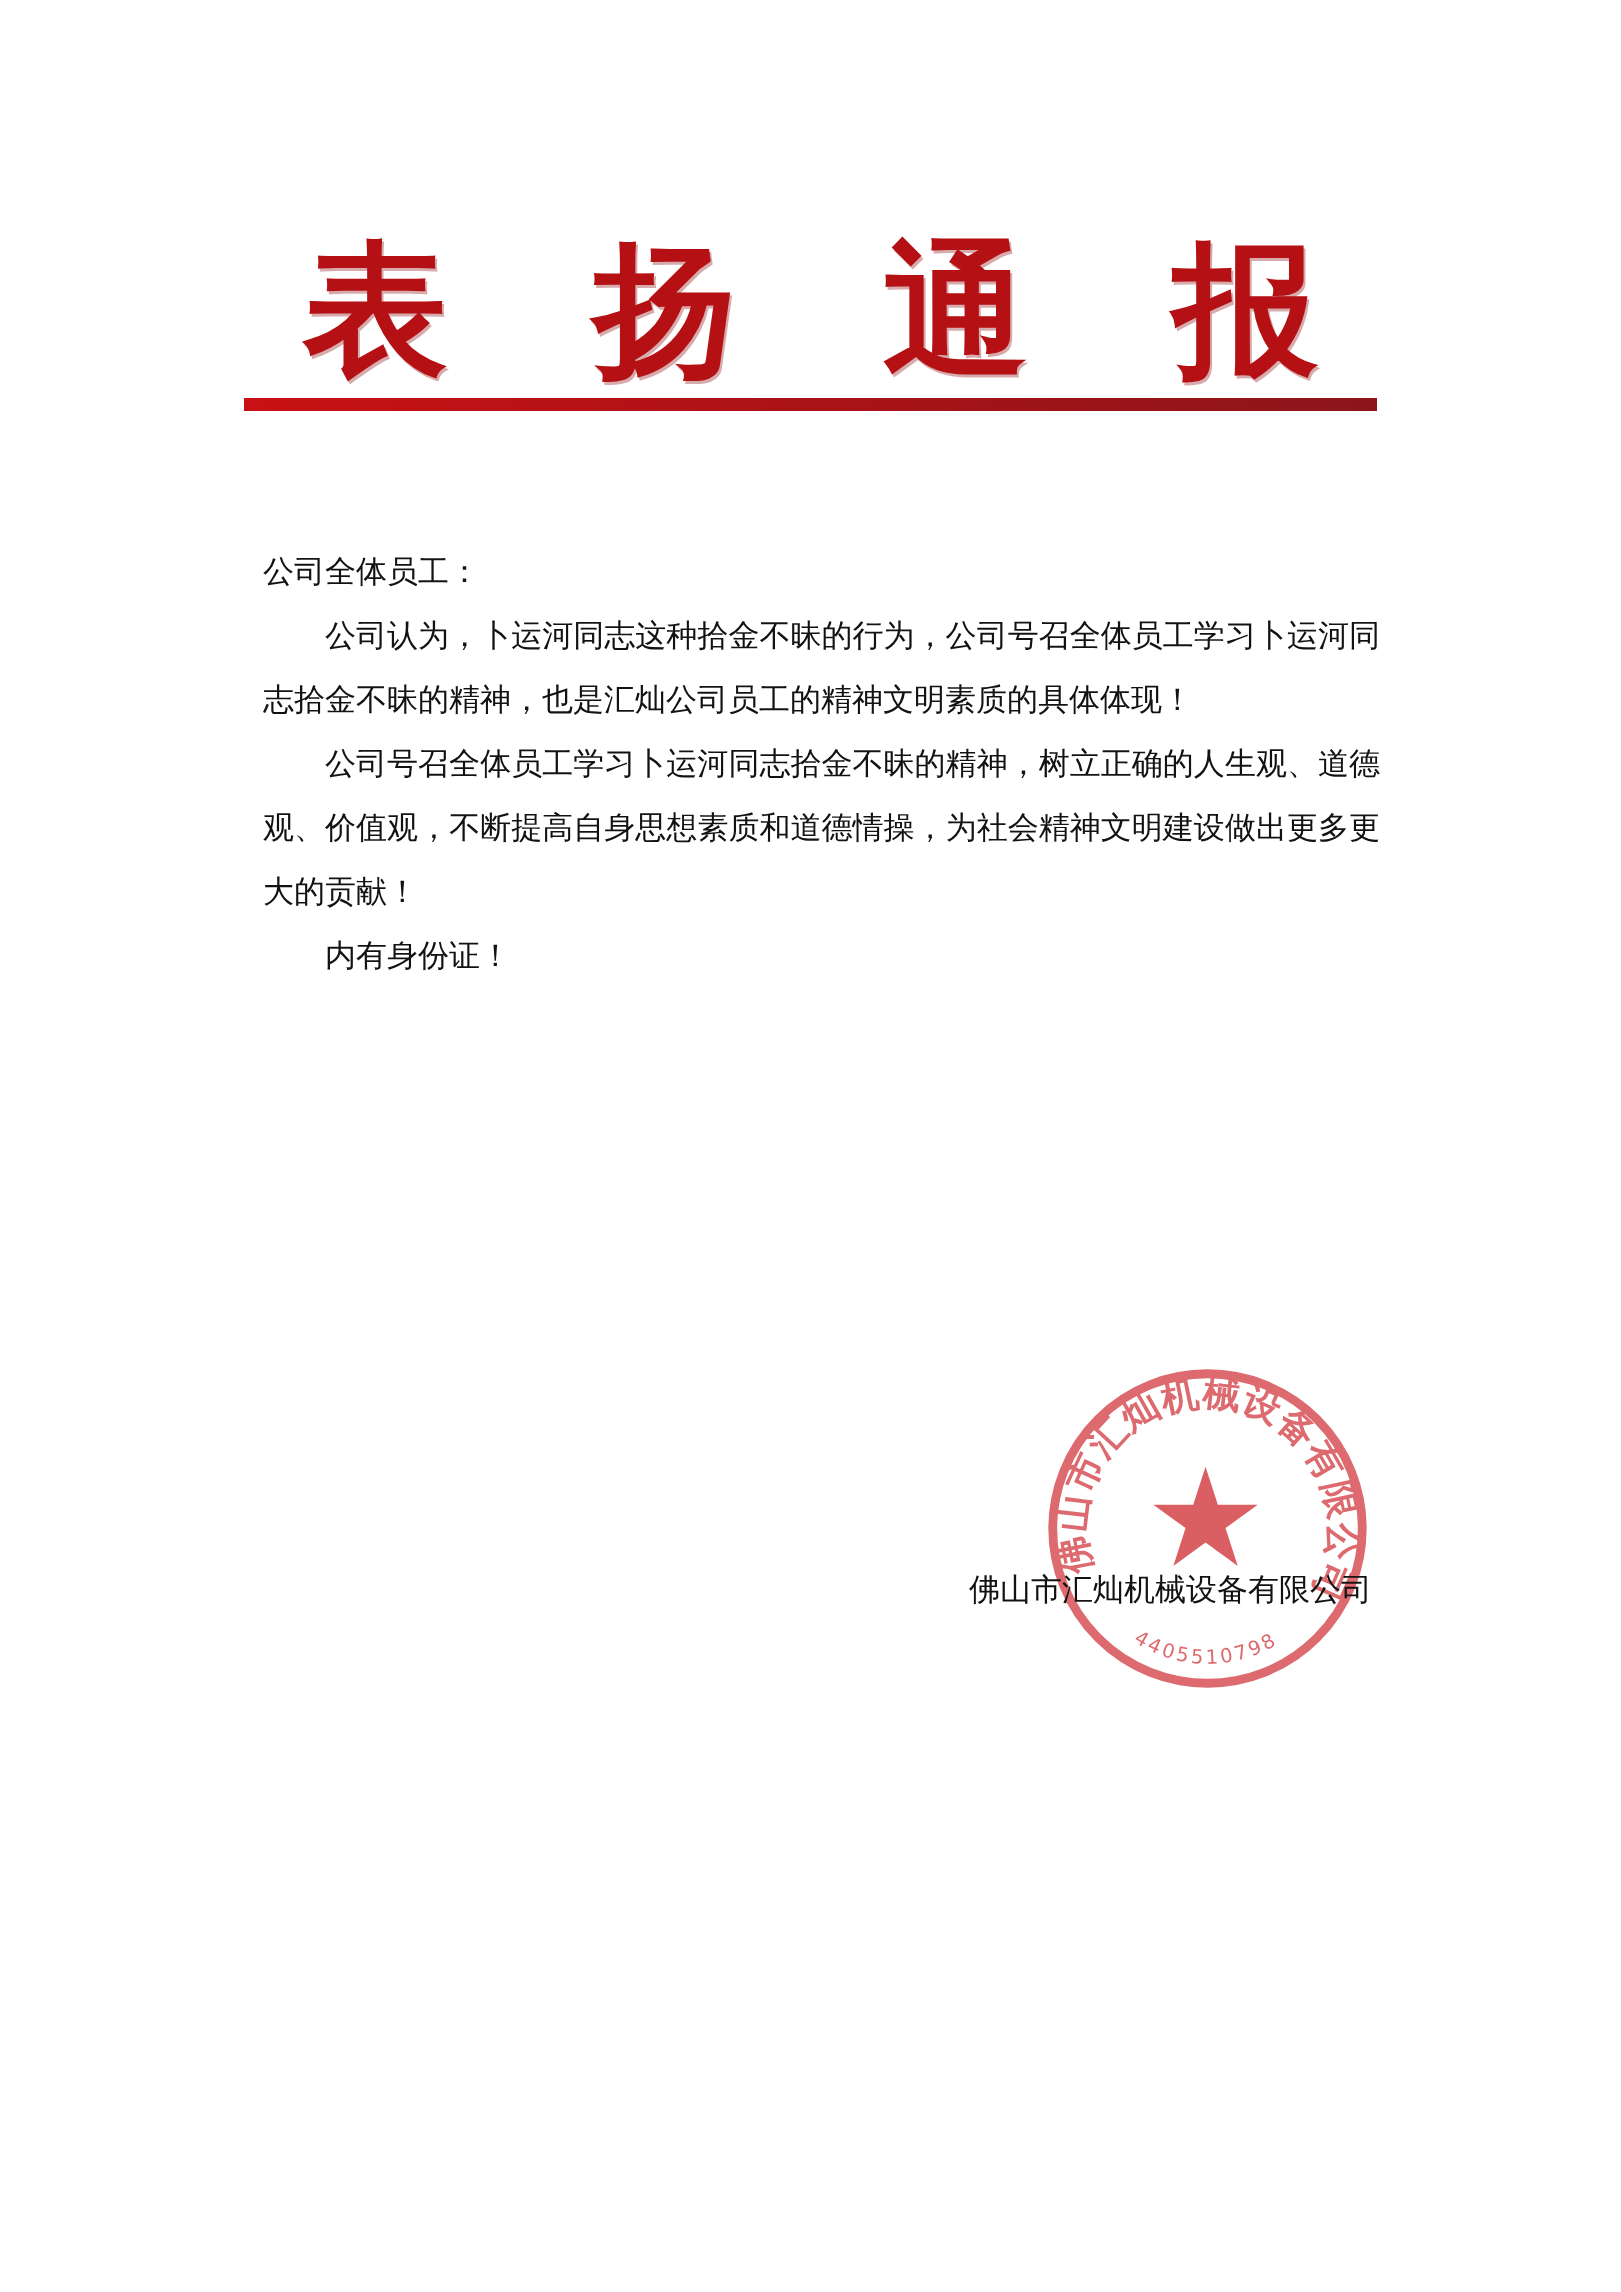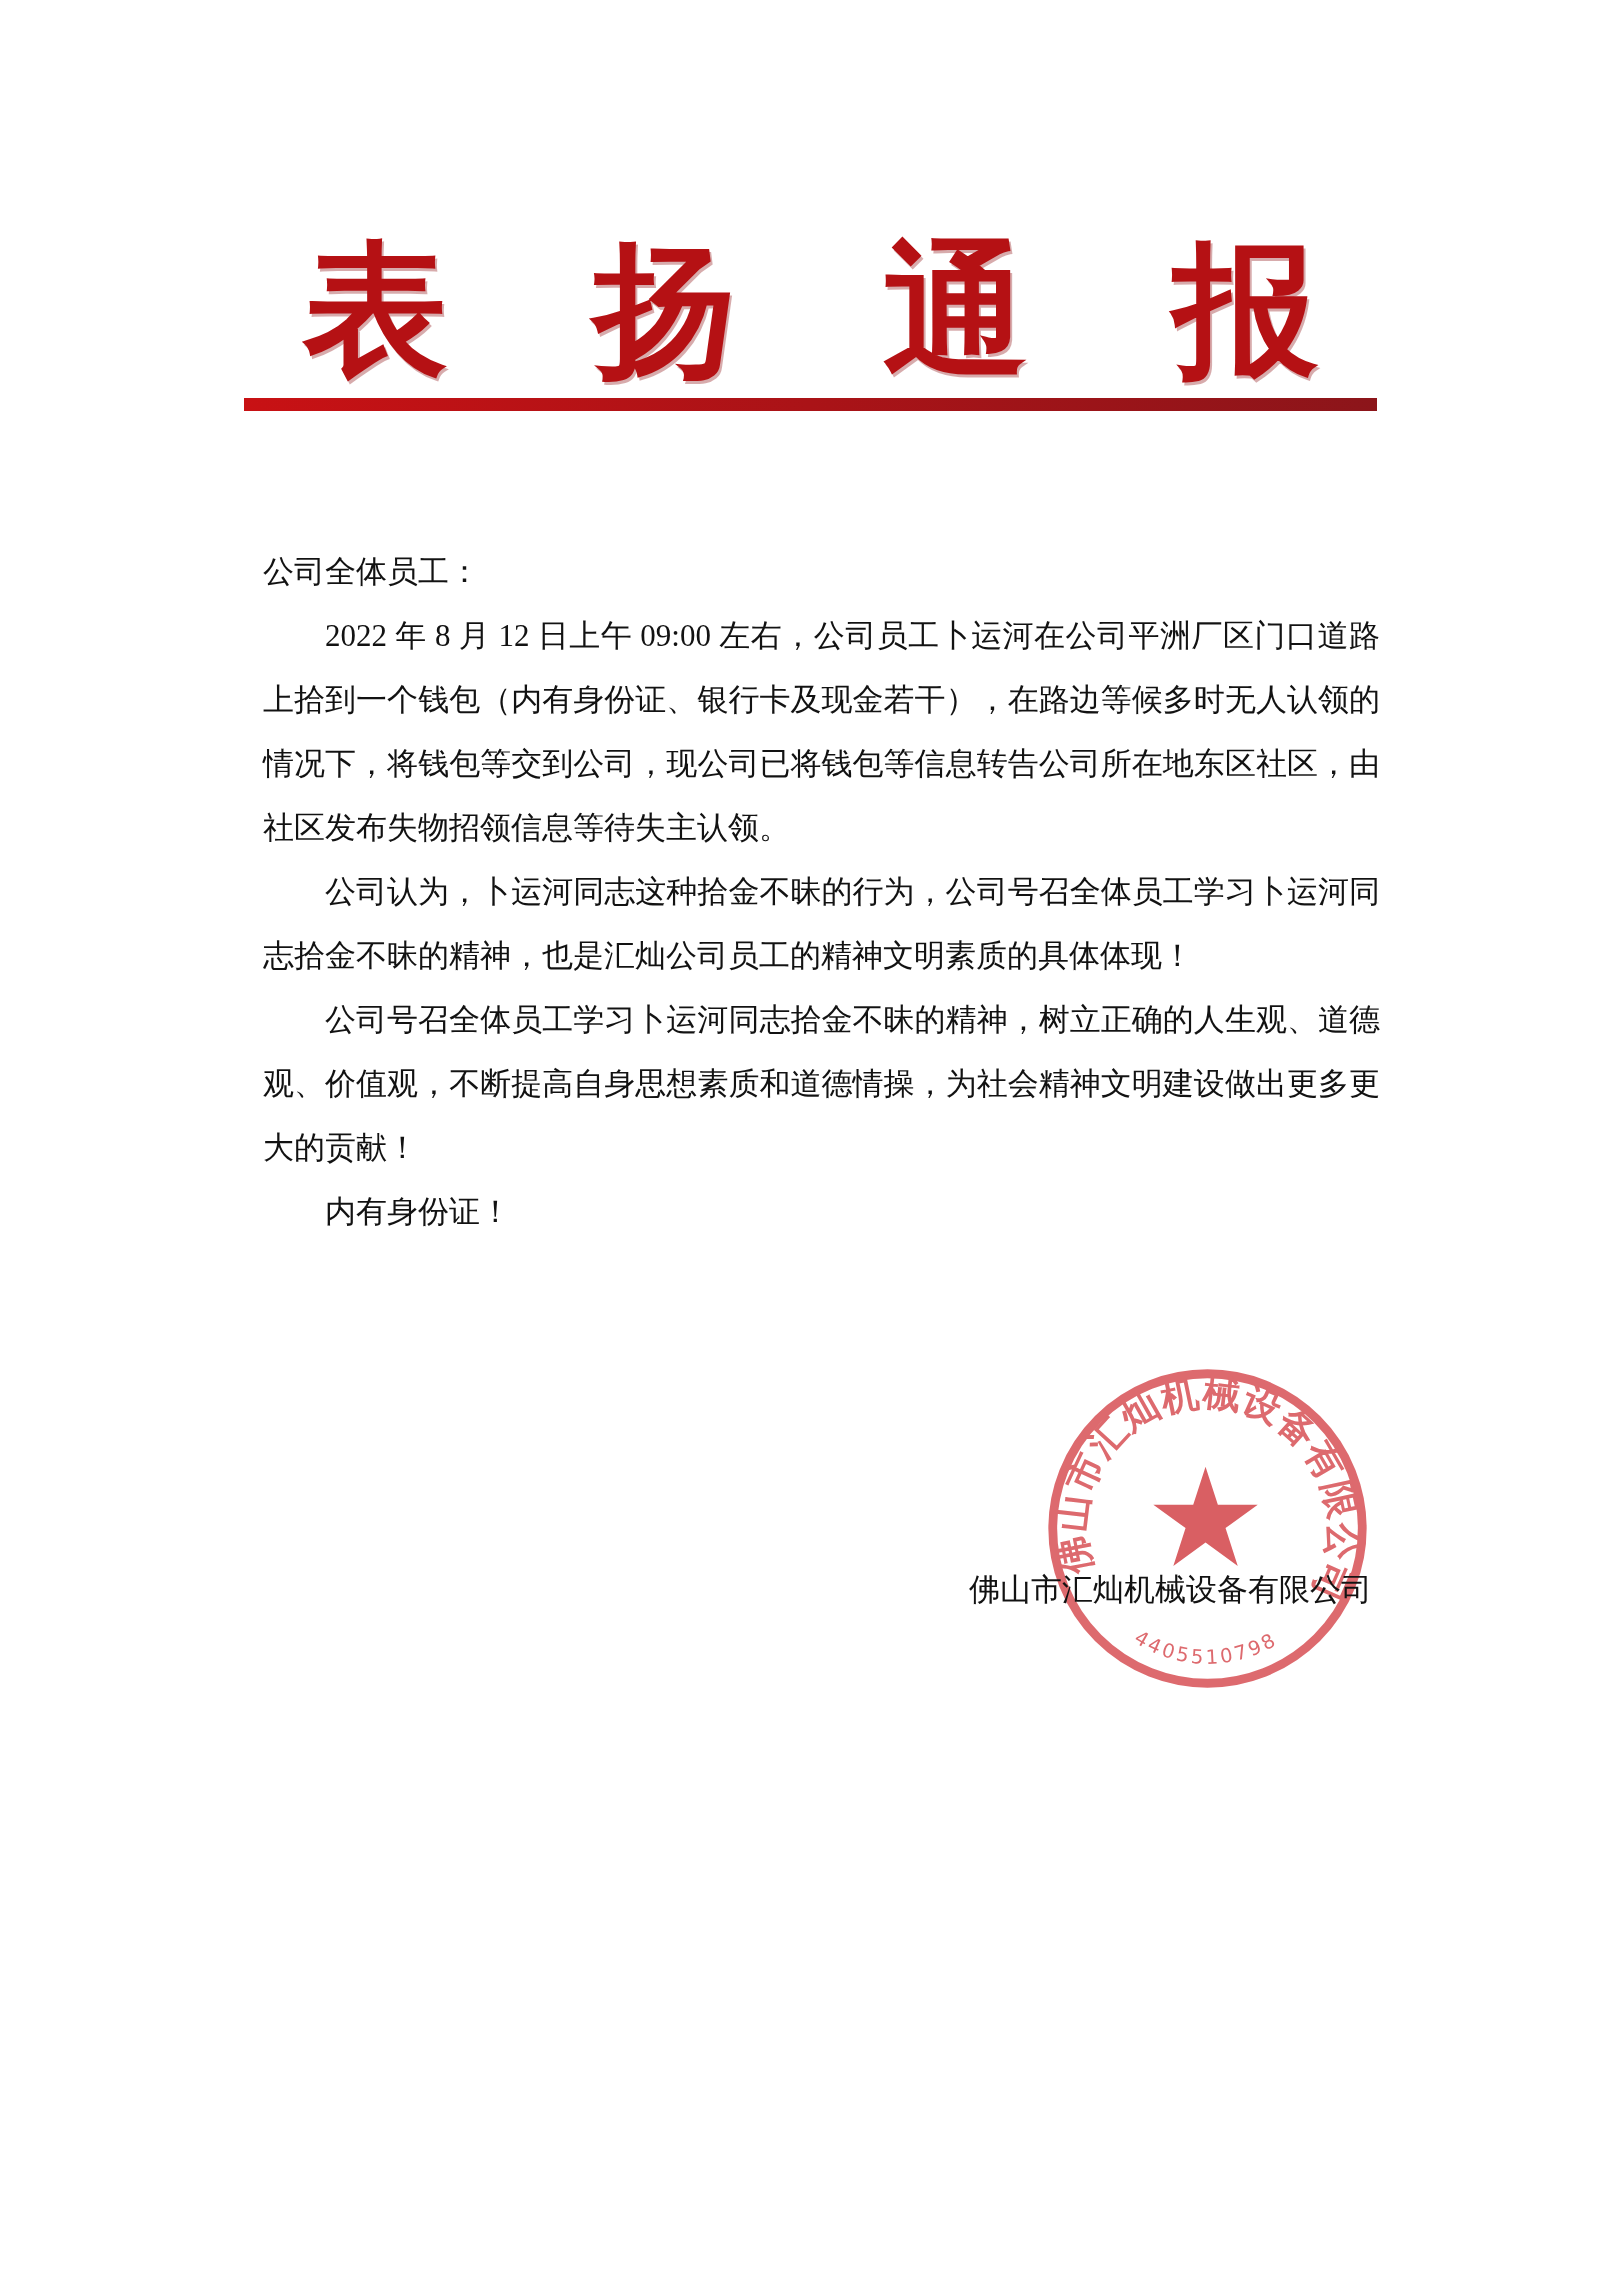--- a/index.html
+++ b/index.html
@@ -72,21 +72,20 @@
 <body>
 
 <div class="page">
 
   <div class="doc-title">表　扬　通　报</div>
 
   <div class="title-divider"></div>
 
   <div class="doc-body">
     <p>公司全体员工：</p>
-    <p class="indent">2022 年 8 月 12 日上午 09:00 左右，公司员工卜运河在公司平洲厂区门口道路上拾到一个钱包（内有身份证、银行卡及现金若干），在路边等候多时无人认领的情况下，将钱包等交到公司，现公司已将钱包等信息转告公司所在地东区社区，由社区发布失物招领信息等待失主认领。</p>
     <p class="indent">公司认为，卜运河同志这种拾金不昧的行为，公司号召全体员工学习卜运河同志拾金不昧的精神，也是汇灿公司员工的精神文明素质的具体体现！</p>
     <p class="indent">公司号召全体员工学习卜运河同志拾金不昧的精神，树立正确的人生观、道德观、价值观，不断提高自身思想素质和道德情操，为社会精神文明建设做出更多更大的贡献！</p>
     <p class="indent">内有身份证！</p>
   </div>
 
   <div class="signature-block">
     <div>佛山市汇灿机械设备有限公司</div>
   </div>
 
   <svg class="stamp" viewBox="0 0 340 340" xmlns="http://www.w3.org/2000/svg">

